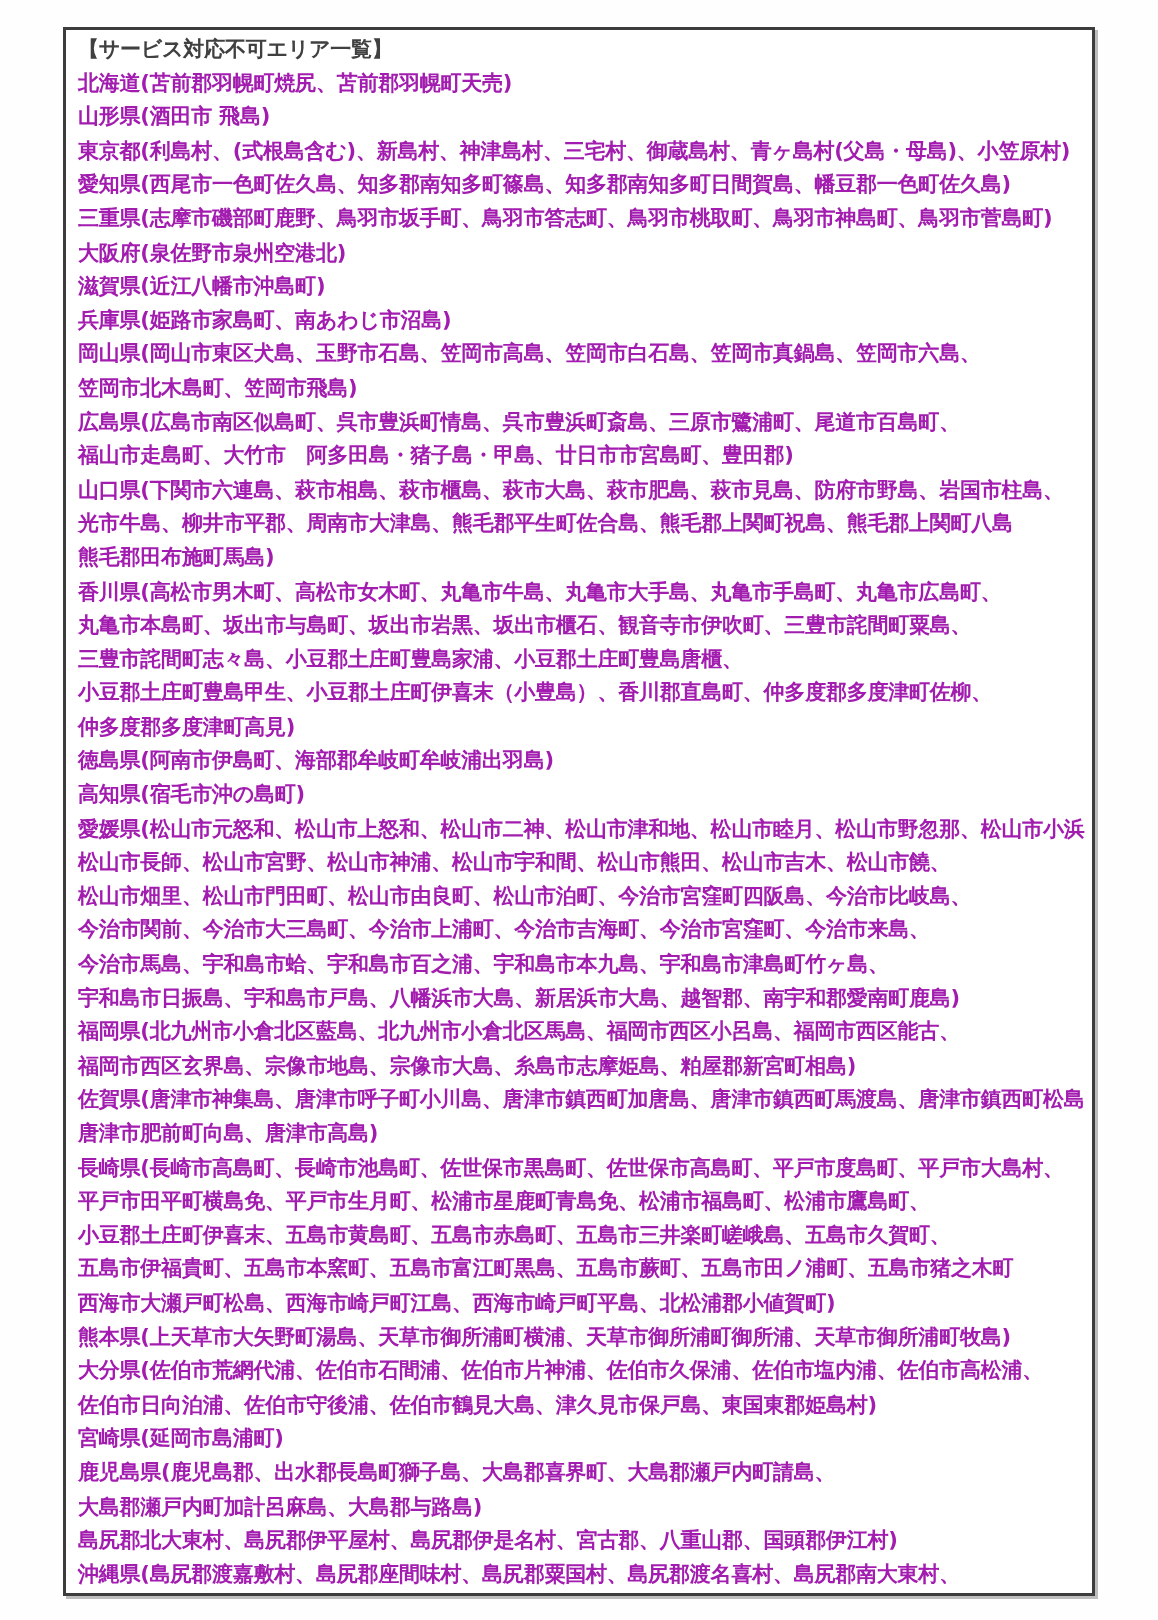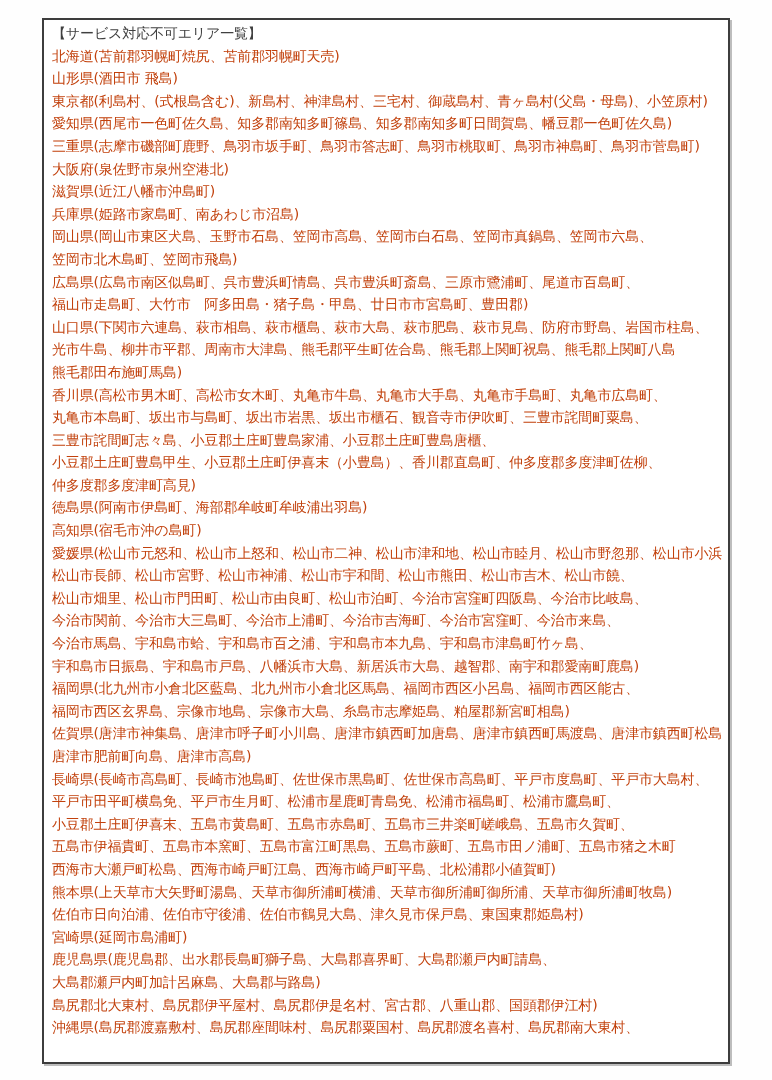--- a/index.html
+++ b/index.html
@@ -6,38 +6,39 @@
     margin: 0;
     padding: 0;
     background: #ffffff;
   }
   .page {
     position: relative;
     width: 772px;
     height: 1080px;
     background: #fefefe;
     font-family: "DejaVu Sans", sans-serif;
+    font-weight: bold;
   }
   .doc-frame {
     position: absolute;
     left: 42px;
     top: 18px;
     width: 688px;
     height: 1046px;
     box-sizing: border-box;
     border: 2px solid #3d3d3d;
     box-shadow: 2px 2px 0 rgba(70,70,70,0.35);
     background: #ffffff;
     padding-top: 2px;
     overflow: hidden;
   }
   .line {
     font-size: 14px;
     line-height: 22.6px;
-    color: #c2410c;
+    color: #a21caf;
     letter-spacing: -0.15px;
     white-space: nowrap;
     padding-left: 8px;
   }
   .line.indent {
   }
   .line.title {
     color: #404040;
   }
 </style>
@@ -78,20 +79,21 @@
     <div class="line">福岡県(北九州市小倉北区藍島、北九州市小倉北区馬島、福岡市西区小呂島、福岡市西区能古、</div>
     <div class="line indent">福岡市西区玄界島、宗像市地島、宗像市大島、糸島市志摩姫島、粕屋郡新宮町相島)</div>
     <div class="line">佐賀県(唐津市神集島、唐津市呼子町小川島、唐津市鎮西町加唐島、唐津市鎮西町馬渡島、唐津市鎮西町松島</div>
     <div class="line indent">唐津市肥前町向島、唐津市高島)</div>
     <div class="line">長崎県(長崎市高島町、長崎市池島町、佐世保市黒島町、佐世保市高島町、平戸市度島町、平戸市大島村、</div>
     <div class="line indent">平戸市田平町横島免、平戸市生月町、松浦市星鹿町青島免、松浦市福島町、松浦市鷹島町、</div>
     <div class="line indent">小豆郡土庄町伊喜末、五島市黄島町、五島市赤島町、五島市三井楽町嵯峨島、五島市久賀町、</div>
     <div class="line indent">五島市伊福貴町、五島市本窯町、五島市富江町黒島、五島市蕨町、五島市田ノ浦町、五島市猪之木町</div>
     <div class="line indent">西海市大瀬戸町松島、西海市崎戸町江島、西海市崎戸町平島、北松浦郡小値賀町)</div>
     <div class="line">熊本県(上天草市大矢野町湯島、天草市御所浦町横浦、天草市御所浦町御所浦、天草市御所浦町牧島)</div>
+    <div class="line">大分県(佐伯市荒網代浦、佐伯市石間浦、佐伯市片神浦、佐伯市久保浦、佐伯市塩内浦、佐伯市高松浦、</div>
     <div class="line indent">佐伯市日向泊浦、佐伯市守後浦、佐伯市鶴見大島、津久見市保戸島、東国東郡姫島村)</div>
     <div class="line">宮崎県(延岡市島浦町)</div>
     <div class="line">鹿児島県(鹿児島郡、出水郡長島町獅子島、大島郡喜界町、大島郡瀬戸内町請島、</div>
     <div class="line indent">大島郡瀬戸内町加計呂麻島、大島郡与路島)</div>
     <div class="line indent">島尻郡北大東村、島尻郡伊平屋村、島尻郡伊是名村、宮古郡、八重山郡、国頭郡伊江村)</div>
     <div class="line">沖縄県(島尻郡渡嘉敷村、島尻郡座間味村、島尻郡粟国村、島尻郡渡名喜村、島尻郡南大東村、</div>
   </div>
 </div>
 
 </body></html>

